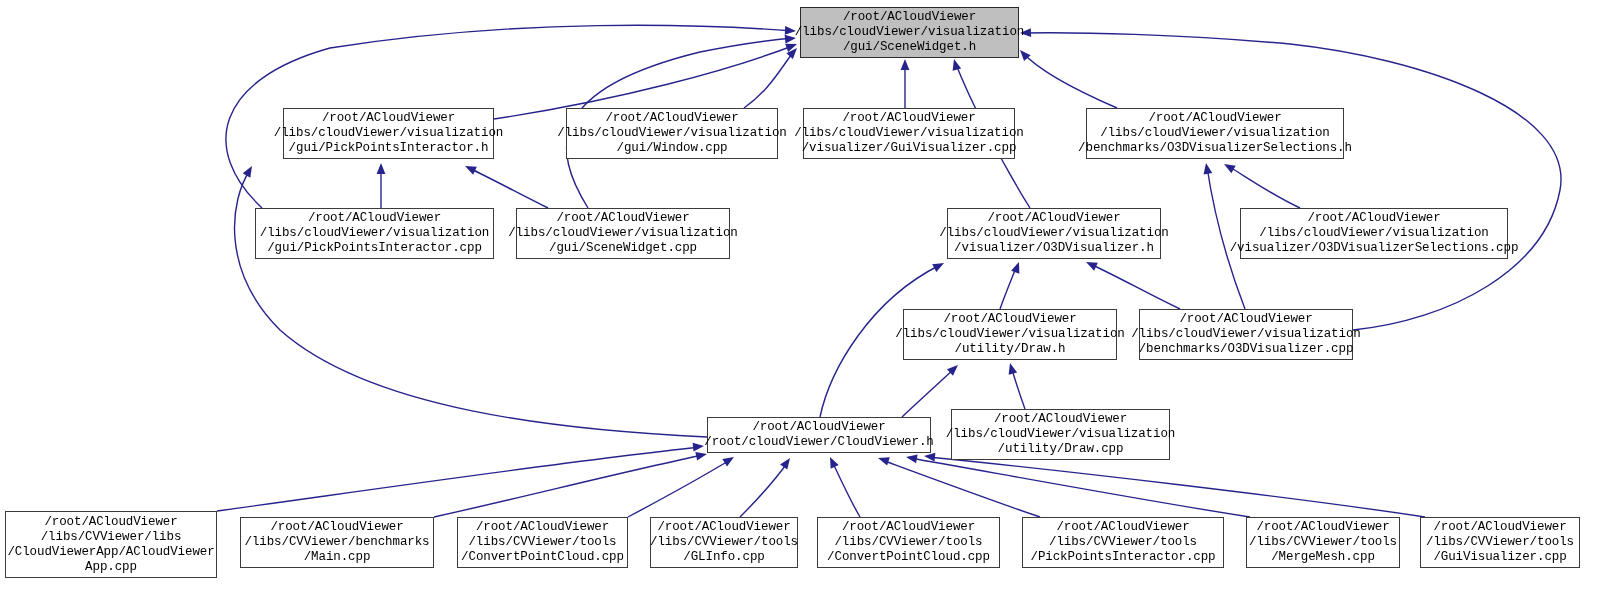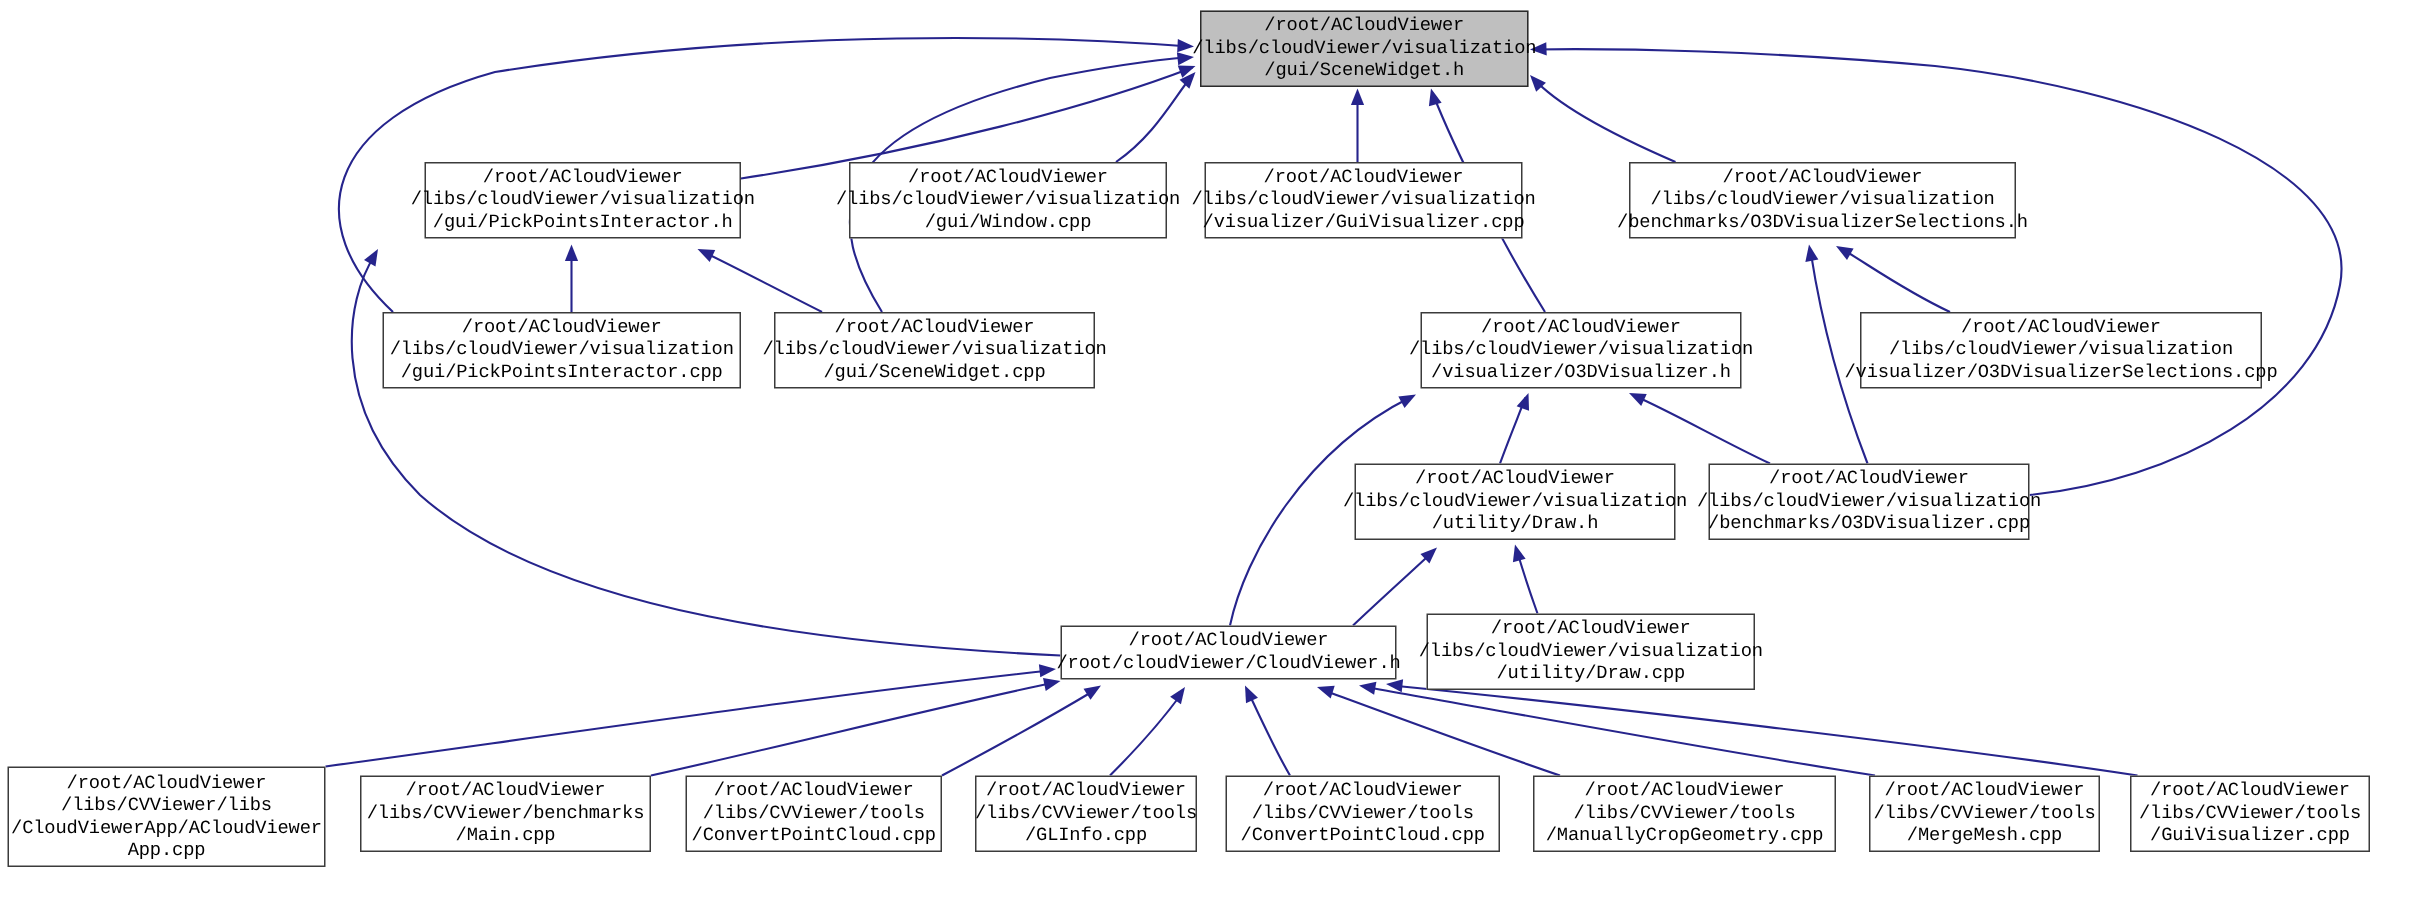--- a/index.html
+++ b/index.html
@@ -136,17 +136,17 @@
       <div class="node-box" style="left: 1240px; top: 208px; width: 268px; height: 51px;"><div class="node-inner"><span class="node-line">/root/ACloudViewer</span><span class="node-line">/libs/cloudViewer/visualization</span><span class="node-line">/visualizer/O3DVisualizerSelections.cpp</span></div></div>
       <div class="node-box" style="left: 903px; top: 309px; width: 214px; height: 51px;"><div class="node-inner"><span class="node-line">/root/ACloudViewer</span><span class="node-line">/libs/cloudViewer/visualization</span><span class="node-line">/utility/Draw.h</span></div></div>
       <div class="node-box" style="left: 1139px; top: 309px; width: 214px; height: 51px;"><div class="node-inner"><span class="node-line">/root/ACloudViewer</span><span class="node-line">/libs/cloudViewer/visualization</span><span class="node-line">/benchmarks/O3DVisualizer.cpp</span></div></div>
       <div class="node-box" style="left: 707px; top: 417px; width: 224px; height: 36px;"><div class="node-inner"><span class="node-line">/root/ACloudViewer</span><span class="node-line">/root/cloudViewer/CloudViewer.h</span></div></div>
       <div class="node-box" style="left: 951px; top: 409px; width: 219px; height: 51px;"><div class="node-inner"><span class="node-line">/root/ACloudViewer</span><span class="node-line">/libs/cloudViewer/visualization</span><span class="node-line">/utility/Draw.cpp</span></div></div>
       <div class="node-box" style="left: 5px; top: 511px; width: 212px; height: 67px;"><div class="node-inner"><span class="node-line">/root/ACloudViewer</span><span class="node-line">/libs/CVViewer/libs</span><span class="node-line">/CloudViewerApp/ACloudViewer</span><span class="node-line">App.cpp</span></div></div>
       <div class="node-box" style="left: 240px; top: 517px; width: 194px; height: 51px;"><div class="node-inner"><span class="node-line">/root/ACloudViewer</span><span class="node-line">/libs/CVViewer/benchmarks</span><span class="node-line">/Main.cpp</span></div></div>
       <div class="node-box" style="left: 457px; top: 517px; width: 171px; height: 51px;"><div class="node-inner"><span class="node-line">/root/ACloudViewer</span><span class="node-line">/libs/CVViewer/tools</span><span class="node-line">/ConvertPointCloud.cpp</span></div></div>
       <div class="node-box" style="left: 650px; top: 517px; width: 148px; height: 51px;"><div class="node-inner"><span class="node-line">/root/ACloudViewer</span><span class="node-line">/libs/CVViewer/tools</span><span class="node-line">/GLInfo.cpp</span></div></div>
       <div class="node-box" style="left: 817px; top: 517px; width: 183px; height: 51px;"><div class="node-inner"><span class="node-line">/root/ACloudViewer</span><span class="node-line">/libs/CVViewer/tools</span><span class="node-line">/ConvertPointCloud.cpp</span></div></div>
-      <div class="node-box" style="left: 1022px; top: 517px; width: 202px; height: 51px;"><div class="node-inner"><span class="node-line">/root/ACloudViewer</span><span class="node-line">/libs/CVViewer/tools</span><span class="node-line">/ManuallyCropGeometry.cpp</span></div></div>
+      <div class="node-box" style="left: 1022px; top: 517px; width: 202px; height: 51px;"><div class="node-inner"><span class="node-line">/root/ACloudViewer</span><span class="node-line">/libs/CVViewer/tools</span><span class="node-line">/PickPointsInteractor.cpp</span></div></div>
       <div class="node-box" style="left: 1246px; top: 517px; width: 154px; height: 51px;"><div class="node-inner"><span class="node-line">/root/ACloudViewer</span><span class="node-line">/libs/CVViewer/tools</span><span class="node-line">/MergeMesh.cpp</span></div></div>
       <div class="node-box" style="left: 1420px; top: 517px; width: 160px; height: 51px;"><div class="node-inner"><span class="node-line">/root/ACloudViewer</span><span class="node-line">/libs/CVViewer/tools</span><span class="node-line">/GuiVisualizer.cpp</span></div></div>
     </div>
 </div>
 
 </body></html>

